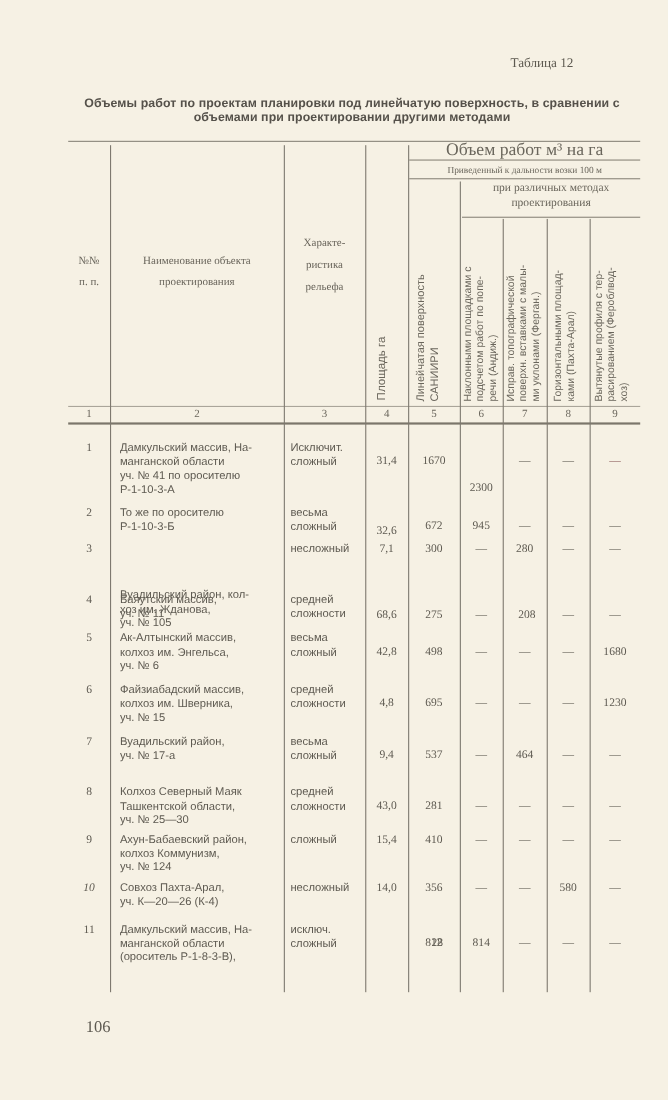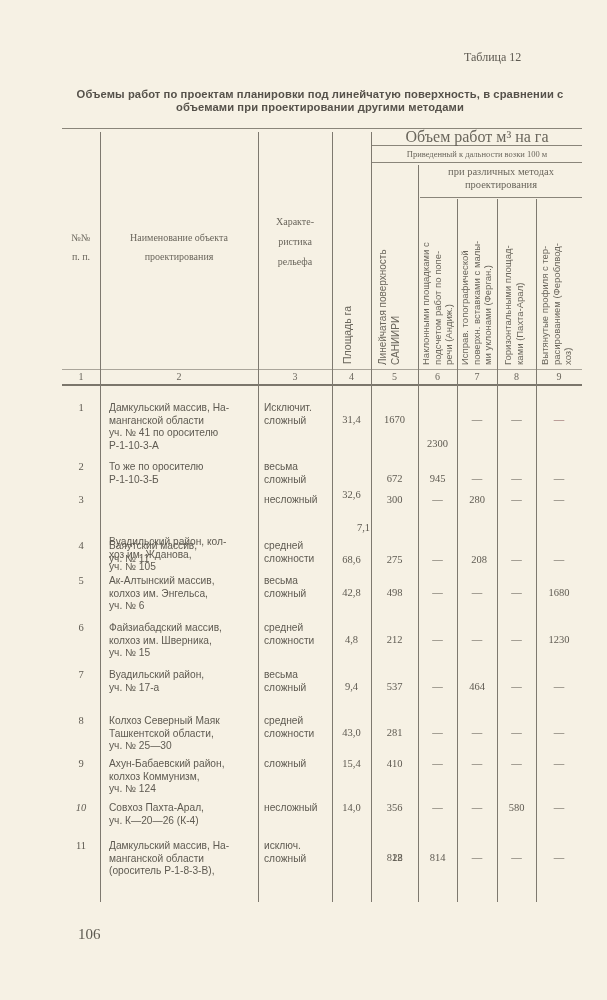--- a/index.html
+++ b/index.html
@@ -115,35 +115,35 @@
     <div class="c num" style="left:497px; width:39px; top:12px;">—</div>
     <div class="c num" style="left:536px; width:46px; top:12px; color:#8a5a5a;">—</div>
   </div>
 
   <div class="row" style="top:461px;">
     <div class="c num" style="left:62px; width:38px;">2</div>
     <div class="c name" style="left:109px; width:152px;">То же по оросителю
   Р-1-10-3-Б</div>
     <div class="c rel" style="left:264px; width:70px;">весьма
 сложный</div>
-    <div class="c num" style="left:332px; width:39px; top:28px;">32,6</div>
+    <div class="c num" style="left:332px; width:39px; top:16px;">32,6</div>
     <div class="c num" style="left:371px; width:47px; top:12px;">672</div>
     <div class="c num" style="left:418px; width:39px; top:12px;">945</div>
     <div class="c num" style="left:457px; width:40px; top:12px;">—</div>
     <div class="c num" style="left:497px; width:39px; top:12px;">—</div>
     <div class="c num" style="left:536px; width:46px; top:12px;">—</div>
   </div>
 
   <div class="row" style="top:494px;">
     <div class="c num" style="left:62px; width:38px;">3</div>
     <div class="c name" style="left:109px; width:152px;margin-top:42px;">Вуадильский район, кол-
   хоз  им.  Жданова,
   уч. № 105</div>
     <div class="c rel" style="left:264px; width:70px;">несложный</div>
-    <div class="c num" style="left:344px; width:39px;margin-top:28px;">7,1</div>
+    <div class="c num" style="left:332px; width:39px;">7,1</div>
     <div class="c num" style="left:371px; width:47px;">300</div>
     <div class="c num" style="left:418px; width:39px;">—</div>
     <div class="c num" style="left:457px; width:40px;">280</div>
     <div class="c num" style="left:497px; width:39px;">—</div>
     <div class="c num" style="left:536px; width:46px;">—</div>
   </div>
 
   <div class="row" style="top:540px;">
     <div class="c num" style="left:62px; width:38px;">4</div>
     <div class="c name" style="left:109px; width:152px;">Баяутский  массив,
@@ -174,21 +174,21 @@
   </div>
 
   <div class="row" style="top:622px;">
     <div class="c num" style="left:62px; width:38px;">6</div>
     <div class="c name" style="left:109px; width:152px;">Файзиабадский  массив,
   колхоз им. Шверника,
   уч. № 15</div>
     <div class="c rel" style="left:264px; width:70px;">средней
 сложности</div>
     <div class="c num" style="left:332px; width:39px; top:12px;">4,8</div>
-    <div class="c num" style="left:371px; width:47px; top:12px;">212</div>
+    <div class="c num" style="left:371px; width:47px; top:12px;">695</div>
     <div class="c num" style="left:418px; width:39px; top:12px;">—</div>
     <div class="c num" style="left:457px; width:40px; top:12px;">—</div>
     <div class="c num" style="left:497px; width:39px; top:12px;">—</div>
     <div class="c num" style="left:536px; width:46px; top:12px;">1230</div>
   </div>
 
   <div class="row" style="top:669px;">
     <div class="c num" style="left:62px; width:38px;">7</div>
     <div class="c name" style="left:109px; width:152px;">Вуадильский район,
   уч. № 17-а</div>

